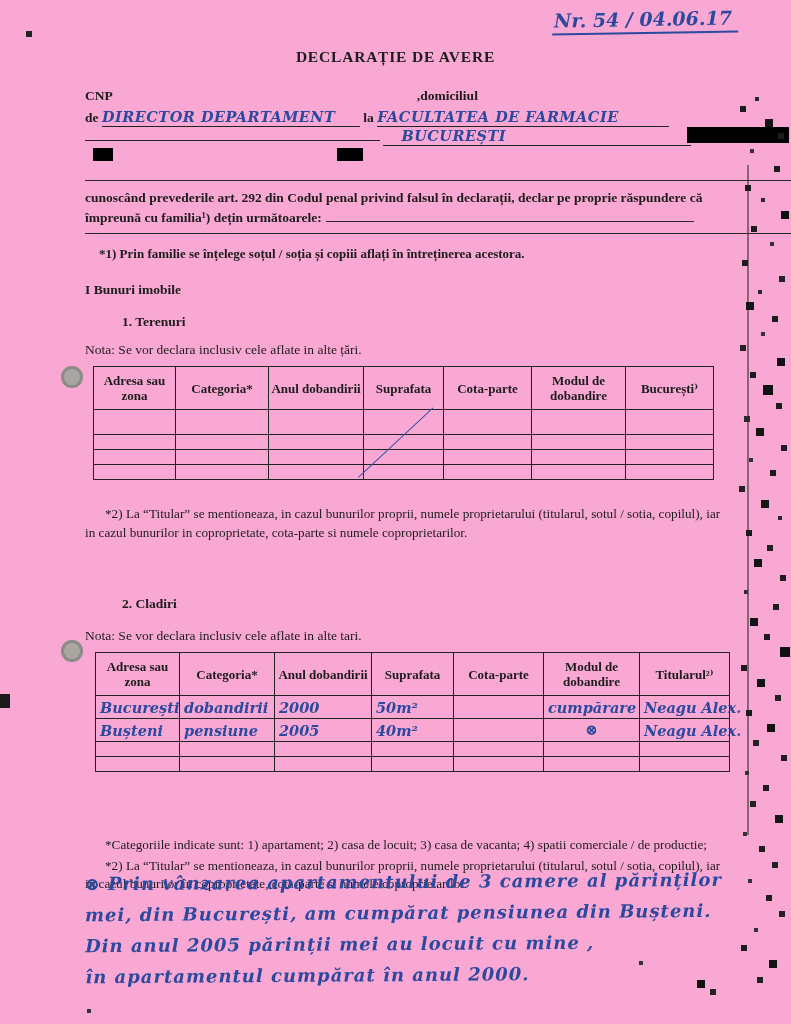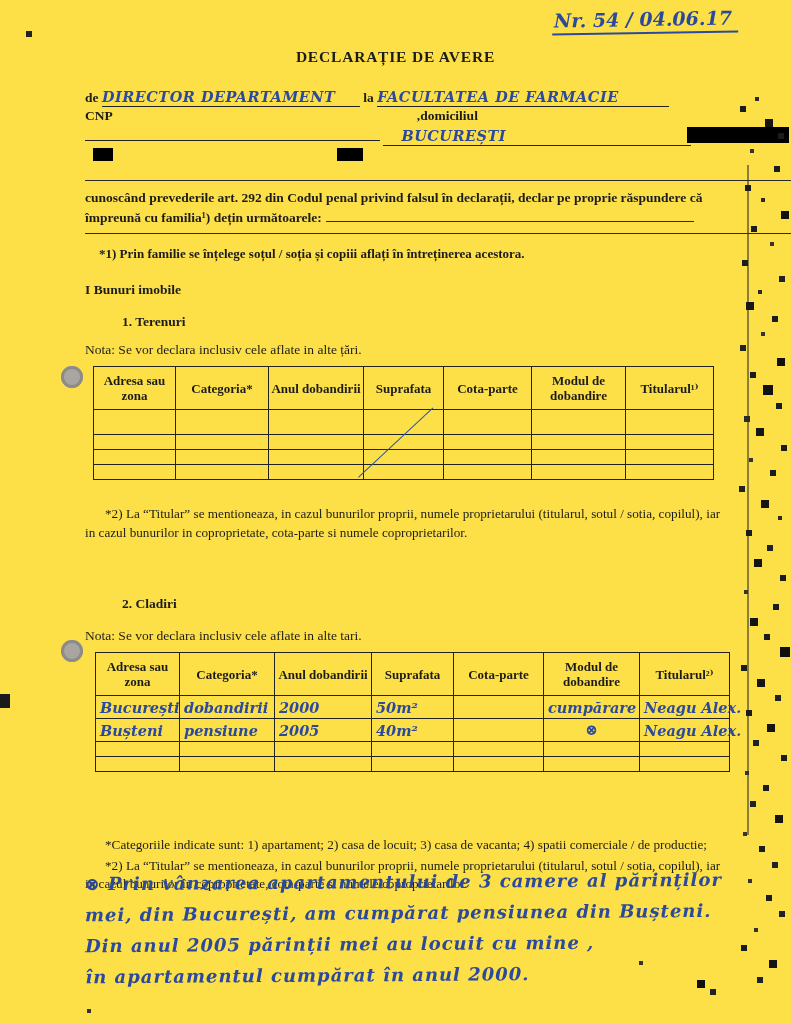--- a/index.html
+++ b/index.html
@@ -1,18 +1,18 @@
 <!DOCTYPE html>
 <html><head>
 <meta charset="utf-8">
 <style>
   html,body { margin:0; padding:0; background:#9a9a9a; }
   .page {
     position:relative; width:791px; height:1024px; margin:0 auto;
-    background:#fde047; overflow:hidden;
+    background:#f9a8d4; overflow:hidden;
     font-family:"Liberation Serif","DejaVu Serif",serif; color:#1c1c1c;
   }
   
   .speckles { position:absolute; top:0; left:0; width:2px; height:2px; background:transparent; z-index:5;
     box-shadow:
       742px 108px 0 2px #1c1c1c, 756px 98px 0 1px #2a2a2a, 768px 122px 0 3px #151515,
       780px 135px 0 2px #1c1c1c, 751px 150px 0 1px #333, 776px 168px 0 2px #1c1c1c,
       747px 187px 0 2px #1c1c1c, 762px 199px 0 1px #2a2a2a, 784px 214px 0 3px #111,
       753px 228px 0 2px #1c1c1c, 771px 243px 0 1px #333, 744px 262px 0 2px #1c1c1c,
       781px 278px 0 2px #222, 759px 291px 0 1px #2a2a2a, 749px 305px 0 3px #161616,
@@ -106,33 +106,33 @@
   <div class="redact redact-cnp"></div>
   <div class="redact redact-a"></div>
   <div class="redact redact-b"></div>
 
   <div class="reg-number hand">Nr. 54 / 04.06.17</div>
 
   <h1 class="title">DECLARAȚIE DE AVERE</h1>
 
   <div class="intro">
     <div class="iline">
+      <span>CNP</span>
+      <span class="gap" style="width:298px;"></span>
+      <span>,domiciliul</span>
+    </div>
+    <div class="iline">
       <span>de</span>
       <span class="blank" style="width:258px;">
         <span class="hand hand-fill">DIRECTOR DEPARTAMENT</span>
       </span>
       <span>la</span>
       <span class="blank" style="width:292px;">
         <span class="hand hand-fill">FACULTATEA DE FARMACIE</span>
       </span>
-    </div>
-    <div class="iline">
-      <span>CNP</span>
-      <span class="gap" style="width:298px;"></span>
-      <span>,domiciliul</span>
     </div>
     <div class="iline">
       <span class="blank" style="width:295px;"></span>
       <span class="blank" style="width:290px; text-align:left; padding-left:18px;">
         <span class="hand hand-fill">BUCUREȘTI</span>
       </span>
     </div>
   </div>
 
   <div class="rule rule1"></div>
@@ -161,21 +161,21 @@
         <col style="width:88px">
     </colgroup>
     <thead>
         <tr>
           <th>Adresa sau zona</th>
           <th>Categoria*</th>
           <th>Anul dobandirii</th>
           <th>Suprafata</th>
           <th>Cota-parte</th>
           <th>Modul de dobandire</th>
-          <th>Titularul¹⁾</th>
+          <th>București⁾</th>
         </tr>
       </thead>
     <tbody>
         <tr>
           <td></td>
           <td></td>
           <td></td>
           <td></td>
           <td></td>
           <td></td>

